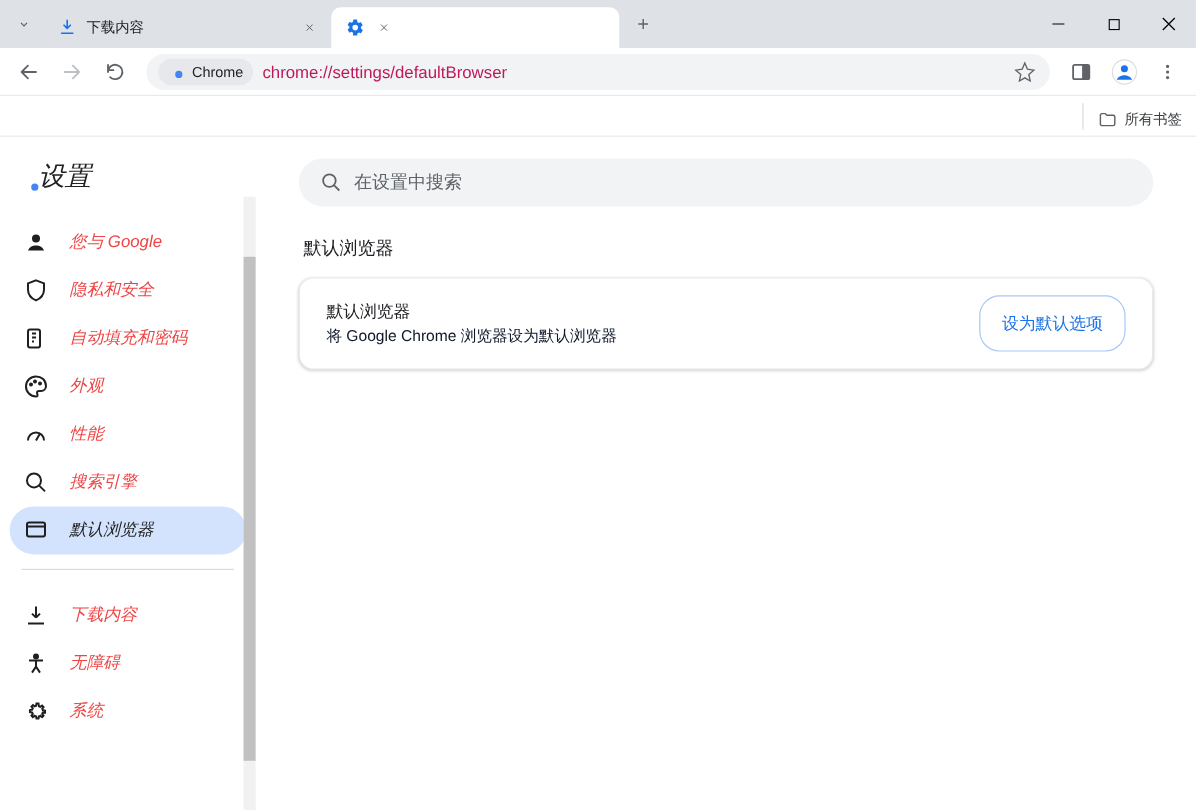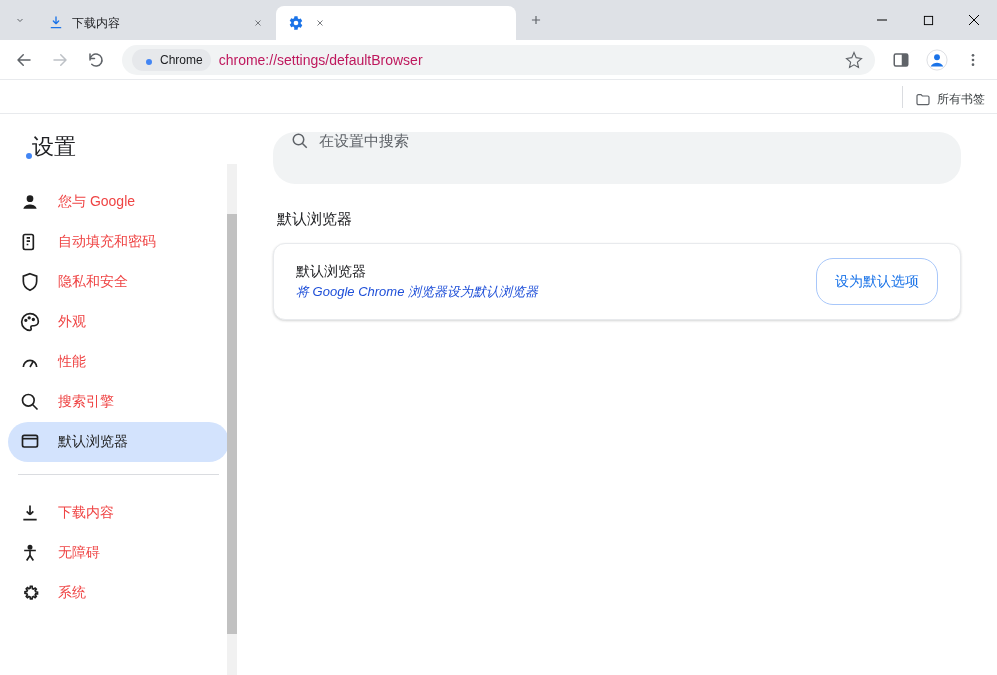--- a/index.html
+++ b/index.html
@@ -83,23 +83,24 @@
       display: flex; align-items: flex-end; gap: 6px; cursor: pointer;
       font-size: 12px; color: #3c4043; padding-left: 12px;
       border-left: 1px solid #dadce0;
       height: 22px;
     }
 
     
     .content { display: flex; height: calc(675px - 40px - 40px - 34px); }
 
     .sidebar {
-      width: 237px; padding-top: 18px;
+      width: 213px; padding-top: 18px;
       border-right: none;
       position: relative;
+      font-style: italic;
     }
     .sidebar-header {
       display: flex; align-items: center; gap: 12px; padding: 0 22px 14px 20px;
     }
     .sidebar-title { font-size: 22px; font-weight: 400; }
 
     .nav-list { padding: 6px 8px 0 8px; }
     .nav-item {
       display: flex; align-items: center; gap: 18px;
       height: 40px; padding: 0 12px; border-radius: 20px;
@@ -115,35 +116,35 @@
     }
     .scrollbar-track {
       position: absolute; right: 0; top: 50px; width: 10px; bottom: 0;
       background: #f1f1f1;
     }
 
     .main {
       flex: 1; padding: 18px 36px 0 36px; overflow: auto;
     }
     .search-settings {
-      height: 52px; background: #f1f3f4; border-radius: 22px;
-      display: flex; gap: 10px; padding: 0 18px;
+      height: 40px; background: #f1f3f4; border-radius: 22px;
+      display: flex; align-items: center; gap: 10px; padding: 0 18px;
       color: #5f6368; font-size: 15px;
     }
 
     .section-title { font-size: 15px; color: #202124; margin: 26px 0 14px 4px; }
 
     .card {
       background: #fff; border: 1px solid #e8eaed; border-radius: 12px;
       box-shadow: 0 1px 2px rgba(60,64,67,.15), 0 1px 3px rgba(60,64,67,.08);
       padding: 14px 22px;
       display: flex; align-items: center; justify-content: space-between;
     }
     .card-text .card-title { font-size: 14px; color: #202124; }
-    .card-text .card-sub { font-size: 13px; color: #1d4ed8; margin-top: 2px; font-style: italic; }
+    .card-text .card-sub { font-size: 13px; color: #0f172a; margin-top: 2px; }
     .pill-btn {
       border: 1px solid #a8c7fa; color: #1a73e8;
       background: #fff; height: 47px; padding: 0 18px; border-radius: 17px;
       font-size: 14px; cursor: pointer;
     }
 
     svg { display: block; }
 
     .chrome-logo {
       width: 24px; height: 24px;
@@ -295,33 +296,33 @@
             <svg width="20" height="20" viewBox="0 0 24 24" fill="#1f1f1f">
               <circle cx="12" cy="8" r="4"></circle>
               <path d="M4 20c1.5-4 5-5 8-5s6.5 1 8 5z"></path>
             </svg>
           </span>
         <span>您与 Google</span>
       </div>
       <div class="nav-item">
         <span class="nav-icon">
             <svg width="20" height="20" viewBox="0 0 24 24" fill="none" stroke="#1f1f1f" stroke-width="2">
+              <path d="M12 2l8 3v6c0 5-3.5 9-8 11-4.5-2-8-6-8-11V5z"></path>
+            </svg>
+          </span>
+        <span>隐私和安全</span>
+      </div>
+      <div class="nav-item">
+        <span class="nav-icon">
+            <svg width="20" height="20" viewBox="0 0 24 24" fill="none" stroke="#1f1f1f" stroke-width="2">
               <rect x="4" y="3" width="12" height="18" rx="2"></rect>
               <path d="M8 7h4M8 11h4M8 15h2"></path>
             </svg>
           </span>
         <span>自动填充和密码</span>
-      </div>
-      <div class="nav-item">
-        <span class="nav-icon">
-            <svg width="20" height="20" viewBox="0 0 24 24" fill="none" stroke="#1f1f1f" stroke-width="2">
-              <path d="M12 2l8 3v6c0 5-3.5 9-8 11-4.5-2-8-6-8-11V5z"></path>
-            </svg>
-          </span>
-        <span>隐私和安全</span>
       </div>
       <div class="nav-item">
         <span class="nav-icon">
             <svg width="20" height="20" viewBox="0 0 24 24" fill="none" stroke="#1f1f1f" stroke-width="2">
               <path d="M12 2a10 10 0 100 20c1 0 1.5-.8 1.5-1.5S13 19 13 18c0-1 1-1.5 2-1.5h2a5 5 0 005-5C22 6 17.5 2 12 2z"></path>
               <circle cx="7" cy="10" r="1" fill="#1f1f1f"></circle>
               <circle cx="11" cy="7" r="1" fill="#1f1f1f"></circle>
               <circle cx="16" cy="9" r="1" fill="#1f1f1f"></circle>
             </svg>
           </span>

